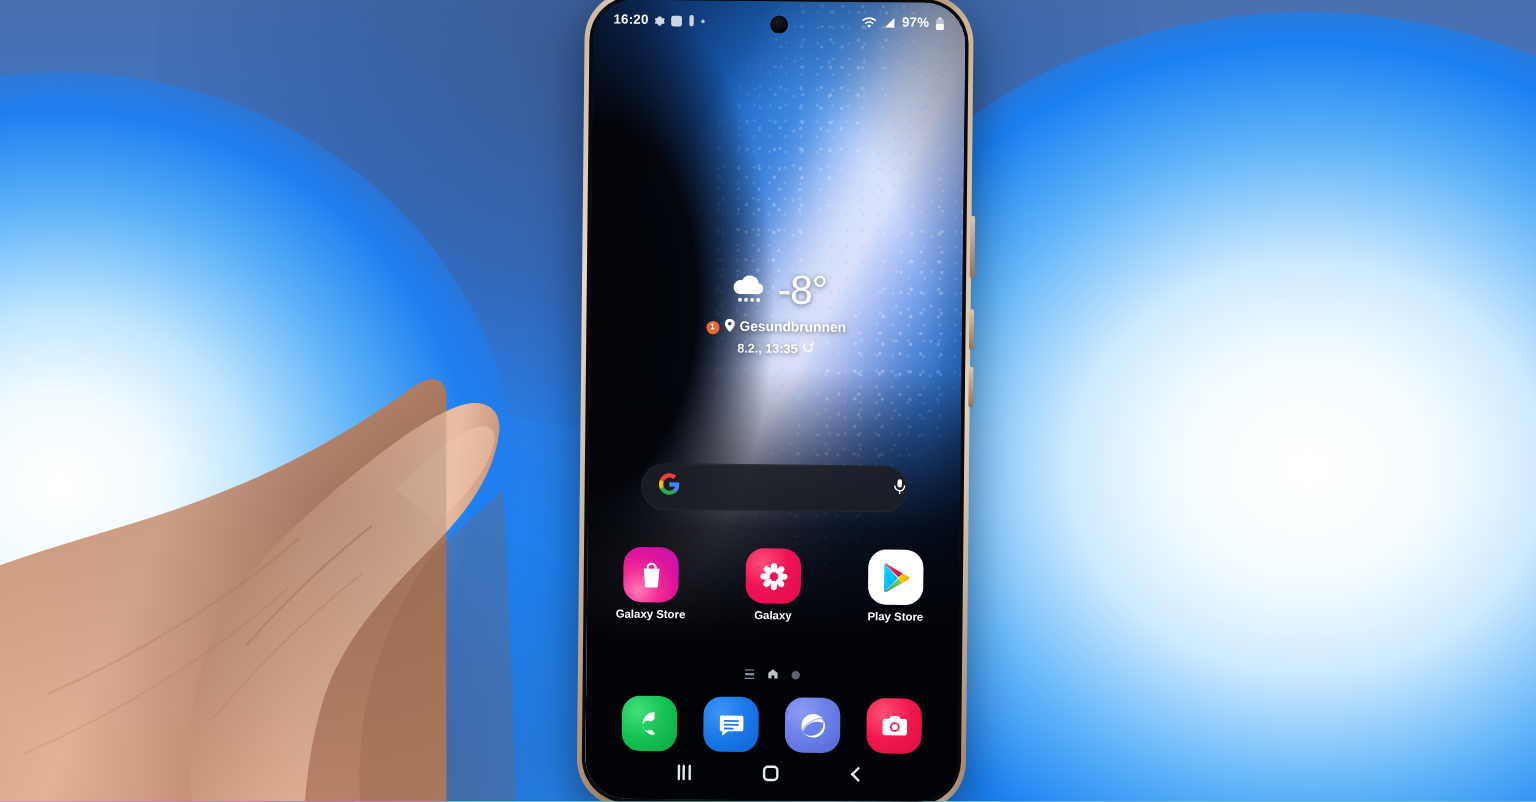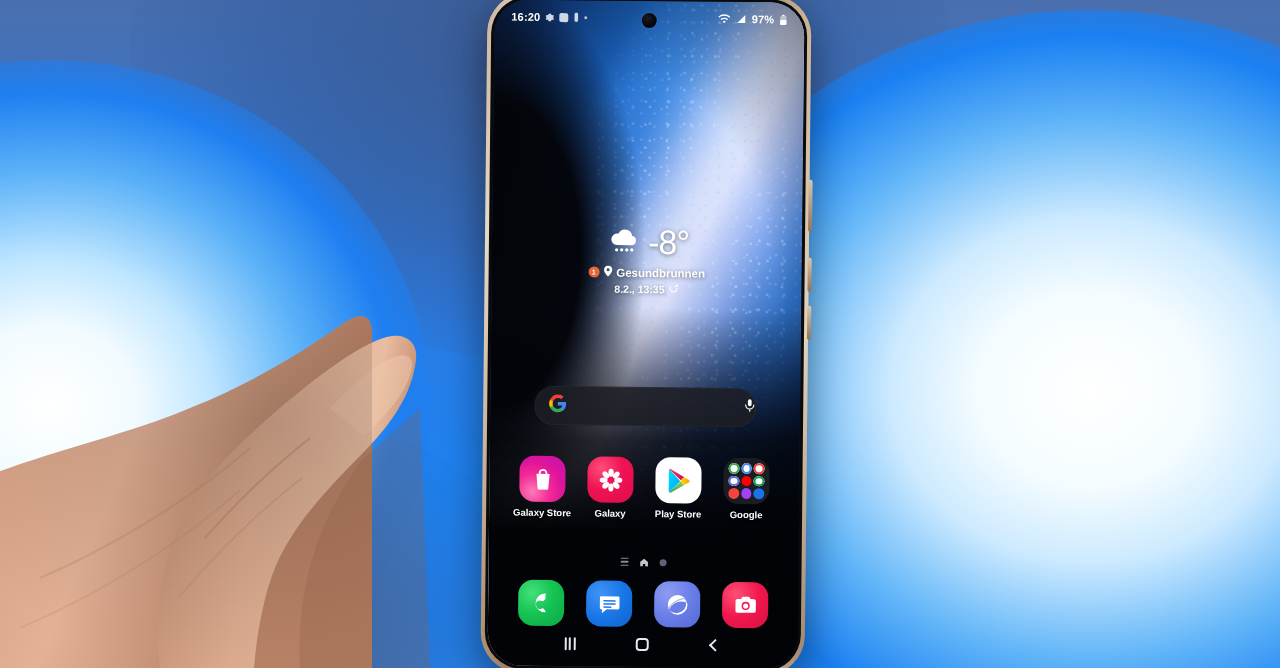--- a/index.html
+++ b/index.html
@@ -428,34 +428,20 @@
                 </defs>
                 <path d="M1.4 1.1C1.1 1.5 1 2 1 2.8v21.4c0 .8.1 1.3.4 1.7l12-12.1-12-12.7z" fill="url(#pg1)"></path>
                 <path d="M17.5 9.3l-4.1 4.5 4.1 4.2 5-2.9c1.4-.8 1.4-2.1 0-2.9l-5-2.9z" fill="url(#pg2)"></path>
                 <path d="M1.4 25.9c.5.6 1.3.7 2.2.2l13.9-8-3.6-3.8-12.5 11.6z" fill="url(#pg4)"></path>
                 <path d="M1.4 1.1L13.9 12.9l3.6-3.6-13.9-8C2.7.3 1.9.5 1.4 1.1z" fill="url(#pg3)"></path>
               </svg>
             </div>
             <div class="app-label">Play Store</div>
           </div>
 
-          <div class="app">
-            <div class="folder-grid">
-              <span style="background:#ffffff;box-shadow:inset 0 0 0 2px #34a853;"></span>
-              <span style="background:#ffffff;box-shadow:inset 0 0 0 2px #4285f4;"></span>
-              <span style="background:#ffffff;box-shadow:inset 0 0 0 2px #ea4335;"></span>
-              <span style="background:#ffffff;box-shadow:inset 0 0 0 2px #5b6ce0;"></span>
-              <span style="background:#ff0000;"></span>
-              <span style="background:#ffffff;box-shadow:inset 0 0 0 2px #0f9d58;"></span>
-              <span style="background:#f2453d;"></span>
-              <span style="background:#a142f4;"></span>
-              <span style="background:#1a73e8;"></span>
-            </div>
-            <div class="app-label">Google</div>
-          </div>
         </div>
 
         <div id="pageind">
           <span class="pi pi-lines">
               <i></i>
               <i></i>
               <i></i>
             </span>
           <span class="pi">
             <svg width="9" height="9" viewBox="0 0 14 14" fill="#e3e7ee">

